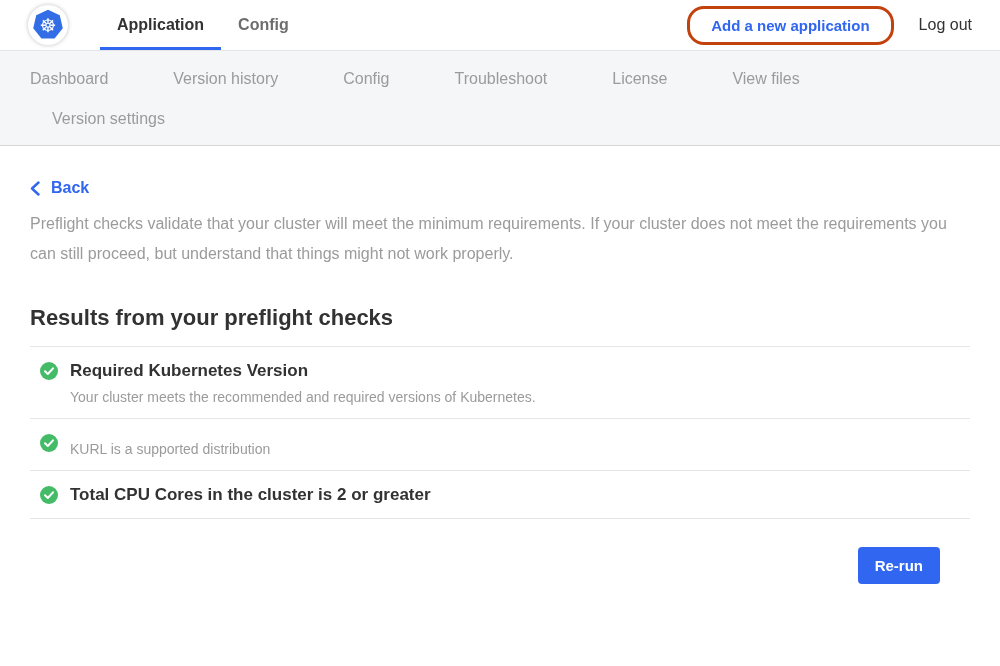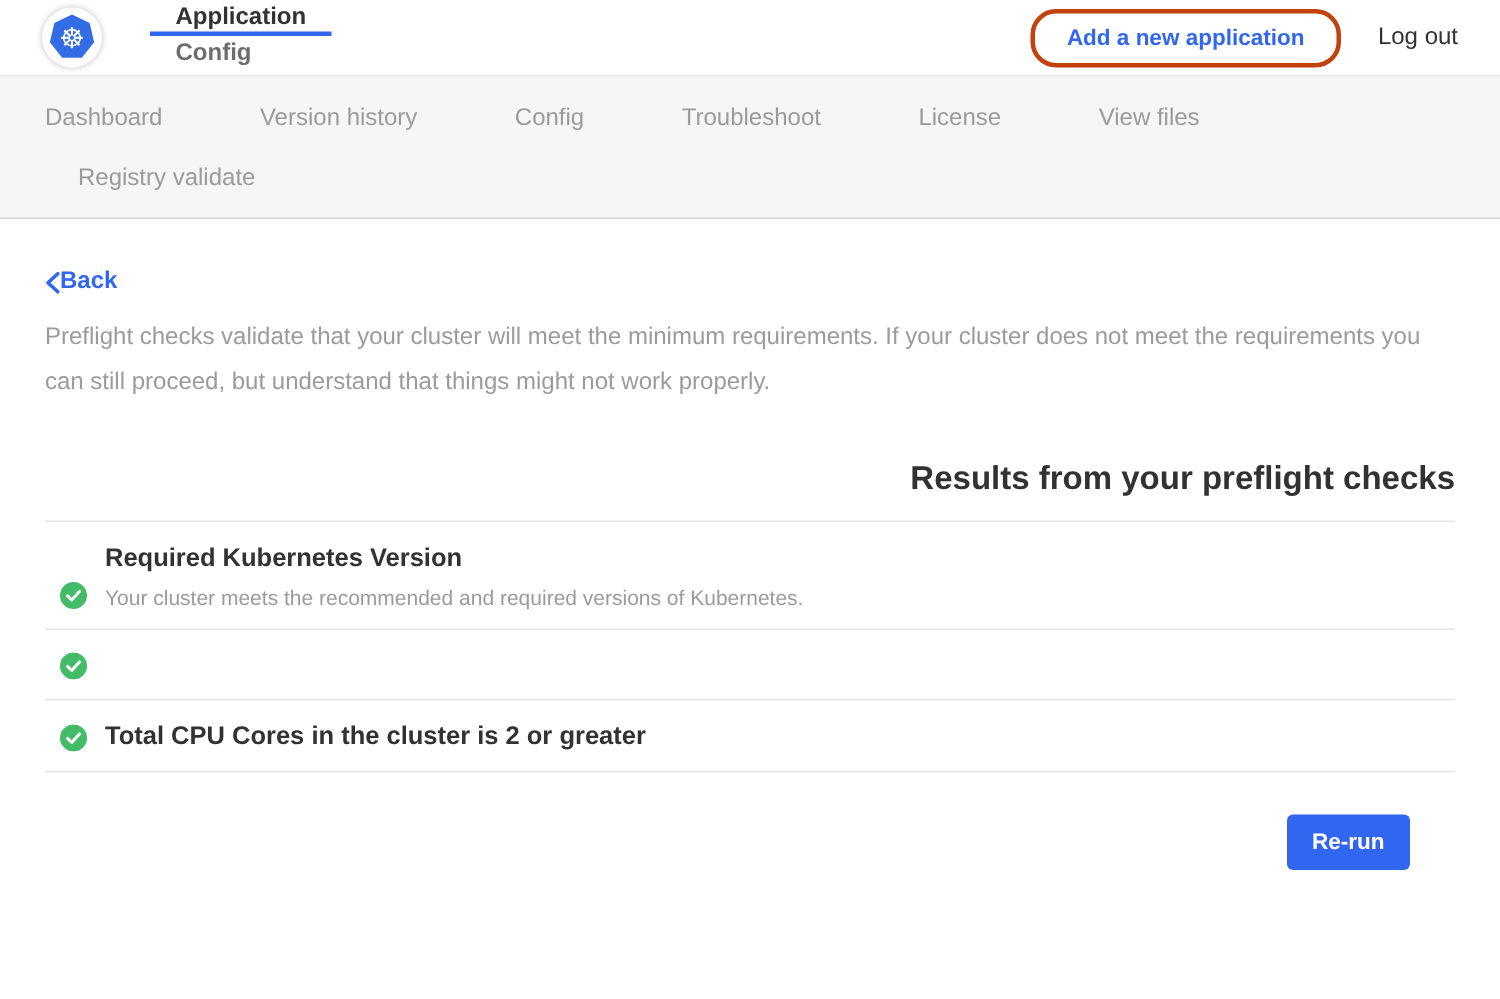--- a/index.html
+++ b/index.html
@@ -12,21 +12,21 @@
   
   .navbar {
     height:50px; background:#fff; display:flex; align-items:center;
     padding:0 28px 0 28px;
   }
   .logo-wrap {
     width:40px; height:40px; border-radius:50%; background:#fff;
     box-shadow:0 0 4px rgba(0,0,0,.25); display:flex; align-items:center;
     justify-content:center; flex:0 0 auto;
   }
-  .nav-tabs { display:flex; align-self:stretch; margin-left:32px;flex-direction:column; }
+  .nav-tabs { display:flex; align-self:stretch; margin-left:32px; }
   .nav-tab {
     display:flex; align-items:center; padding:0 17px; font-size:16px;
     font-weight:bold; color:#6d6d6d; cursor:pointer;
     border-bottom:3px solid transparent; padding-top:3px;
   }
   .nav-tab.active { color:#323232; border-bottom-color:#3066f0; }
   .nav-spacer { flex:1; }
   .add-app-btn {
     border:3px solid #c2410c; background:#fff; color:#3066f0;
     font-family:inherit; font-size:15px; font-weight:bold;
@@ -45,35 +45,35 @@
   .subnav-row { display:flex; align-items:center; height:28px; }
   .subnav-item {
     font-size:16px; color:#9b9b9b; margin-right:65px; cursor:pointer;
     white-space:nowrap;
   }
   .subnav-item.indent { margin-left:22px; }
 
   
   .main { padding:33px 30px 0 30px; }
   .back-link {
-    display:inline-flex; align-items:center; color:#3066f0;
+    display:inline-flex; align-items:center; gap:11px; color:#3066f0;
     font-size:16px; font-weight:bold; cursor:pointer;
   }
   .page-title {
     font-size:32px; font-weight:bold; color:#323232; margin-top:15px;
     letter-spacing:-0.3px;
   }
   .page-desc {
     margin-top:9px; font-size:16px; line-height:30px; color:#9b9b9b;
     max-width:945px;
   }
-  .results-heading { font-size:22px; font-weight:bold; margin-top:36px;text-align:right; }
+  .results-heading { font-size:22px; font-weight:bold; margin-top:36px; }
   .checks { margin-top:15px; border-top:1px solid #e5e5e5; }
   .check-row {
-    display:flex; align-items:flex-end; border-bottom:1px solid #e5e5e5;
+    display:flex; align-items:flex-start; border-bottom:1px solid #e5e5e5;
     padding:14px 0 13px 10px;
   }
   .check-icon { flex:0 0 auto; margin:1px 12px 0 0; display:block; }
   .check-title { font-size:17px; font-weight:bold; color:#323232; }
   .check-detail { font-size:14px; color:#9b9b9b; margin-top:8px; }
 
   .footer { display:flex; justify-content:flex-end; padding:28px 30px 0; }
   .rerun-btn {
     background:#3066f0; border:none; color:#fff; font-family:inherit;
     font-size:15px; font-weight:bold; padding:10px 17px; border-radius:4px;
@@ -103,21 +103,21 @@
 <div class="subnav">
   <div class="subnav-row">
     <span class="subnav-item">Dashboard</span>
     <span class="subnav-item">Version history</span>
     <span class="subnav-item">Config</span>
     <span class="subnav-item">Troubleshoot</span>
     <span class="subnav-item">License</span>
     <span class="subnav-item">View files</span>
   </div>
   <div class="subnav-row" style="margin-top:12px;">
-    <span class="subnav-item indent">Registry validate</span>
+    <span class="subnav-item indent">Version settings</span>
   </div>
 </div>
 
 <div class="main">
 
   <div class="back-link">
     <svg class="chev" width="10" height="15" viewBox="0 0 10 15">
       <polyline points="8.5,1.5 2,7.5 8.5,13.5" fill="none" stroke="#3066f0" stroke-width="2.4" stroke-linecap="round" stroke-linejoin="round"></polyline>
     </svg>
     <span>Back</span>
@@ -140,20 +140,21 @@
         <div class="check-detail">Your cluster meets the recommended and required versions of Kubernetes.</div>
       </div>
     </div>
 
     <div class="check-row">
       <svg class="check-icon" width="18" height="18" viewBox="0 0 18 18">
         <circle cx="9" cy="9" r="9" fill="#44bb66"></circle>
         <polyline points="5,9.3 7.8,12 13,6.3" fill="none" stroke="#ffffff" stroke-width="2" stroke-linecap="round" stroke-linejoin="round"></polyline>
       </svg>
       <div>
+        <div class="check-detail">KURL is a supported distribution</div>
       </div>
     </div>
 
     <div class="check-row">
       <svg class="check-icon" width="18" height="18" viewBox="0 0 18 18">
         <circle cx="9" cy="9" r="9" fill="#44bb66"></circle>
         <polyline points="5,9.3 7.8,12 13,6.3" fill="none" stroke="#ffffff" stroke-width="2" stroke-linecap="round" stroke-linejoin="round"></polyline>
       </svg>
       <div>
         <div class="check-title">Total CPU Cores in the cluster is 2 or greater</div>

